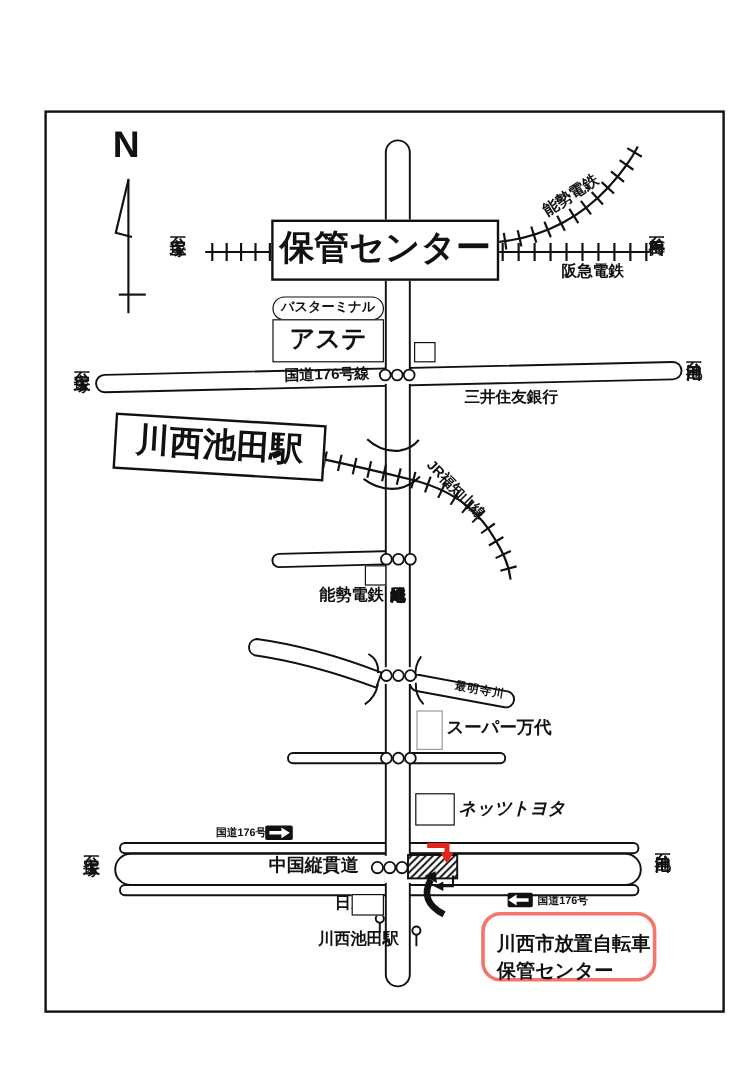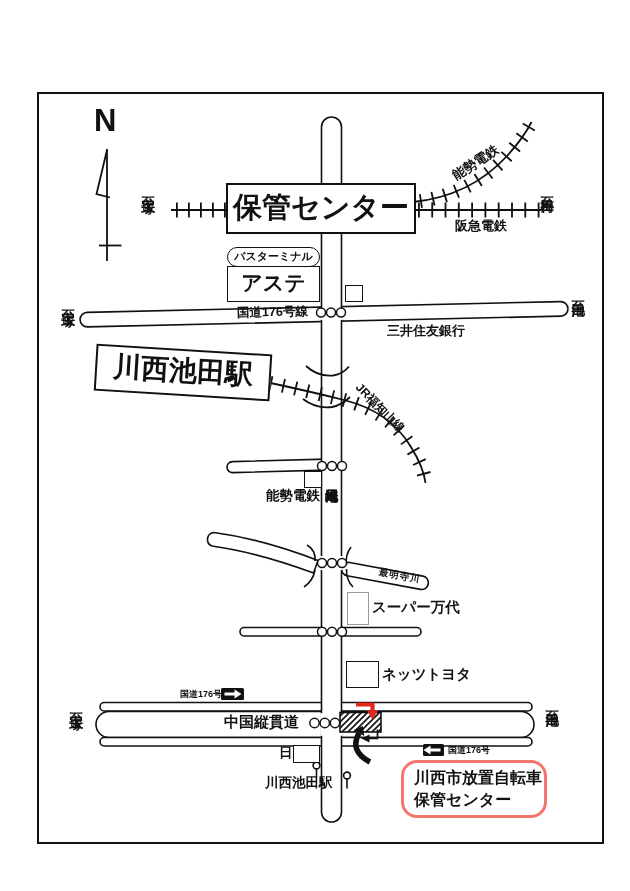--- a/index.html
+++ b/index.html
@@ -137,21 +137,21 @@
   </svg>
 
   <div class="lb" style="left:94px;top:104px;font-size:31px;">N</div>
 
   <div class="box" style="left:226px;top:183px;width:186px;height:47px;border-width:2.2px;font-size:29px;line-height:44px;">保管センター</div>
 
   <div class="lb v" style="left:140px;top:186px;">至宝塚</div>
   <div class="lb v" style="left:539px;top:186px;">至梅田</div>
 
   <div class="lb sz13" style="left:450px;top:171px;transform:rotate(-33deg);transform-origin:0 0;">能勢電鉄</div>
-  <div class="lb sz13" style="left:431px;top:219px;padding-left:24px;">阪急電鉄</div>
+  <div class="lb sz13" style="left:444px;top:219px;padding-left:24px;">阪急電鉄</div>
 
   <div class="box" style="left:227px;top:247px;width:91px;height:18px;border-width:1.6px;border-radius:10px;font-size:11px;line-height:17px;">バスターミナル</div>
   <div class="box" style="left:227px;top:266px;width:91px;height:34px;border-width:1.8px;font-size:21px;line-height:32px;">アステ</div>
 
   <div class="icon-rect" style="left:345px;top:285px;width:16px;height:15px;"></div>
   <div class="lb sz13" style="left:387px;top:286px;margin-top:38px;">三井住友銀行</div>
 
   <div class="lb" style="left:237px;top:306px;font-size:12.5px;transform:rotate(-1.3deg);">国道176号線</div>
   <div class="lb v" style="left:60px;top:299px;">至宝塚</div>
   <div class="lb v" style="left:570px;top:290px;">至池田</div>
@@ -164,32 +164,32 @@
   <div class="lb" style="left:266px;top:489px;font-size:13.5px;">能勢電鉄</div>
 
   <div class="lb v" style="left:324px;top:479px;font-size:13px;letter-spacing:0;">尼崎池田線</div>
 
   <div class="lb" style="left:380px;top:567px;font-size:9.5px;letter-spacing:1px;transform:rotate(10.5deg);transform-origin:0 0;">最明寺川</div>
 
   <div class="icon-rect" style="left:347px;top:592px;width:20px;height:31px;border-color:#9a9a9a;"></div>
   <div class="lb sz14" style="left:372px;top:600px;">スーパー万代</div>
 
   <div class="icon-rect" style="left:346px;top:661px;width:31px;height:25px;border-width:1.8px;"></div>
-  <div class="lb sz14" style="left:382px;top:667px;">ネッツトヨタ</div>
+  <div class="lb sz14" style="left:382px;top:667px;font-style:italic;">ネッツトヨタ</div>
 
   <div class="lb" style="left:180px;top:690px;font-size:9px;">国道176号</div>
   <div class="lb" style="left:224px;top:714px;font-size:15px;">中国縦貫道</div>
   <div class="lb" style="left:448px;top:746px;font-size:9px;">国道176号</div>
 
   <div class="lb v" style="left:68px;top:702px;">至宝塚</div>
   <div class="lb v" style="left:544px;top:700px;">至池田</div>
 
   <div class="lb" style="left:263px;top:746px;font-size:13.5px;margin-left:16px;">日産</div>
   <div class="icon-rect" style="left:293px;top:745px;width:25px;height:16px;"></div>
 
   <div class="lb" style="left:265px;top:776px;font-size:13.5px;">川西池田駅</div>
 
-  <div style="position:absolute;left:401px;top:760px;width:146px;height:58px;border:3.2px solid #f4756b;border-radius:16px;background:#fff;padding:6px 0 0 10px;box-sizing:border-box;">
+  <div style="position:absolute;left:401px;top:760px;width:146px;height:58px;border:3.2px solid #f4756b;border-radius:16px;background:#fff;padding:16px 0 0 10px;box-sizing:border-box;">
     <div class="lb" style="position:static;font-size:16px;">川西市放置自転車</div>
     <div class="lb" style="position:static;font-size:16px;margin-top:4px;">保管センター</div>
   </div>
 
 </div>
 
 </body></html>

